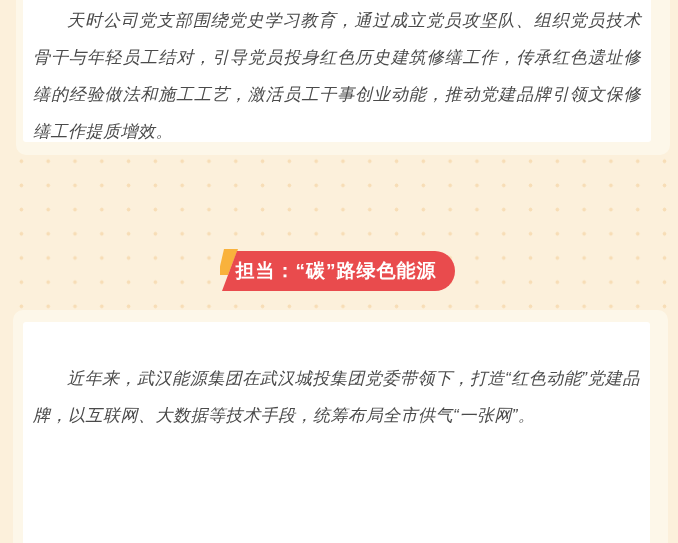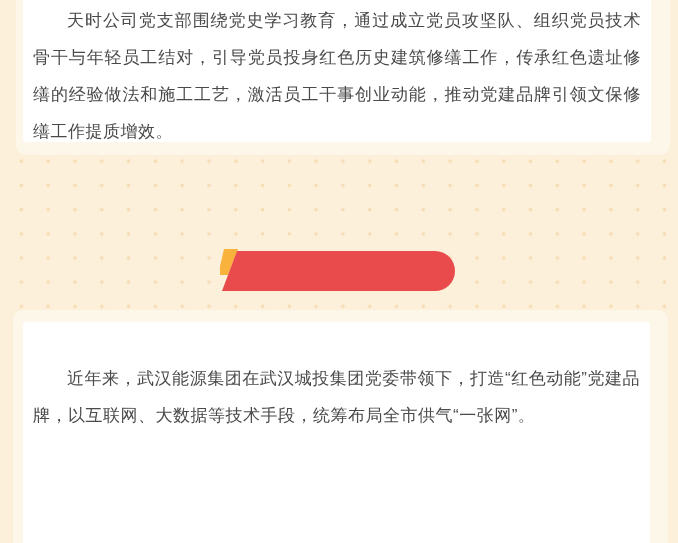--- a/index.html
+++ b/index.html
@@ -25,20 +25,21 @@
   #card2 .text-wrap { padding:38px 10px 0 10px; }
 
   .para {
     margin:0;
     font-size:17px;
     line-height:37px;
     color:#4a4a4a;
     text-align:justify;
     text-indent:2em;
     letter-spacing:0.5px;
+    font-style:italic;
   }
   .para + .para { margin-top:3px; }
 
   #banner { position:absolute; left:220px; top:247px; width:238px; height:45px; }
   #banner svg { position:absolute; left:0; top:0; display:block; }
   .banner-label {
     position:absolute; left:14px; top:4px; width:204px; height:40px;
     line-height:40px; text-align:center;
     color:#ffffff; font-weight:bold; font-size:19px; letter-spacing:1px;
     white-space:nowrap;
@@ -55,20 +56,21 @@
         <p class="para">天时公司党支部围绕党史学习教育，通过成立党员攻坚队、组织党员技术骨干与年轻员工结对，引导党员投身红色历史建筑修缮工作，传承红色遗址修缮的经验做法和施工工艺，激活员工干事创业动能，推动党建品牌引领文保修缮工作提质增效。</p>
       </div>
     </div>
   </div>
 
   <div id="banner">
     <svg width="238" height="45" viewBox="0 0 238 45">
       <polygon points="4,2 18,2 8,28 -2,28" fill="#f9b23c"></polygon>
       <path d="M17 4 L215 4 A20 20 0 0 1 215 44 L2 44 Z" fill="#e94b4d"></path>
     </svg>
+    <span class="banner-label">担当：“碳”路绿色能源</span>
   </div>
 
   <div class="card" id="card2">
     <div class="card-white" id="card2-white">
       <div class="text-wrap">
         <p class="para">近年来，武汉能源集团在武汉城投集团党委带领下，打造“红色动能”党建品牌，以互联网、大数据等技术手段，统筹布局全市供气“一张网”。</p>
       </div>
     </div>
   </div>
 

